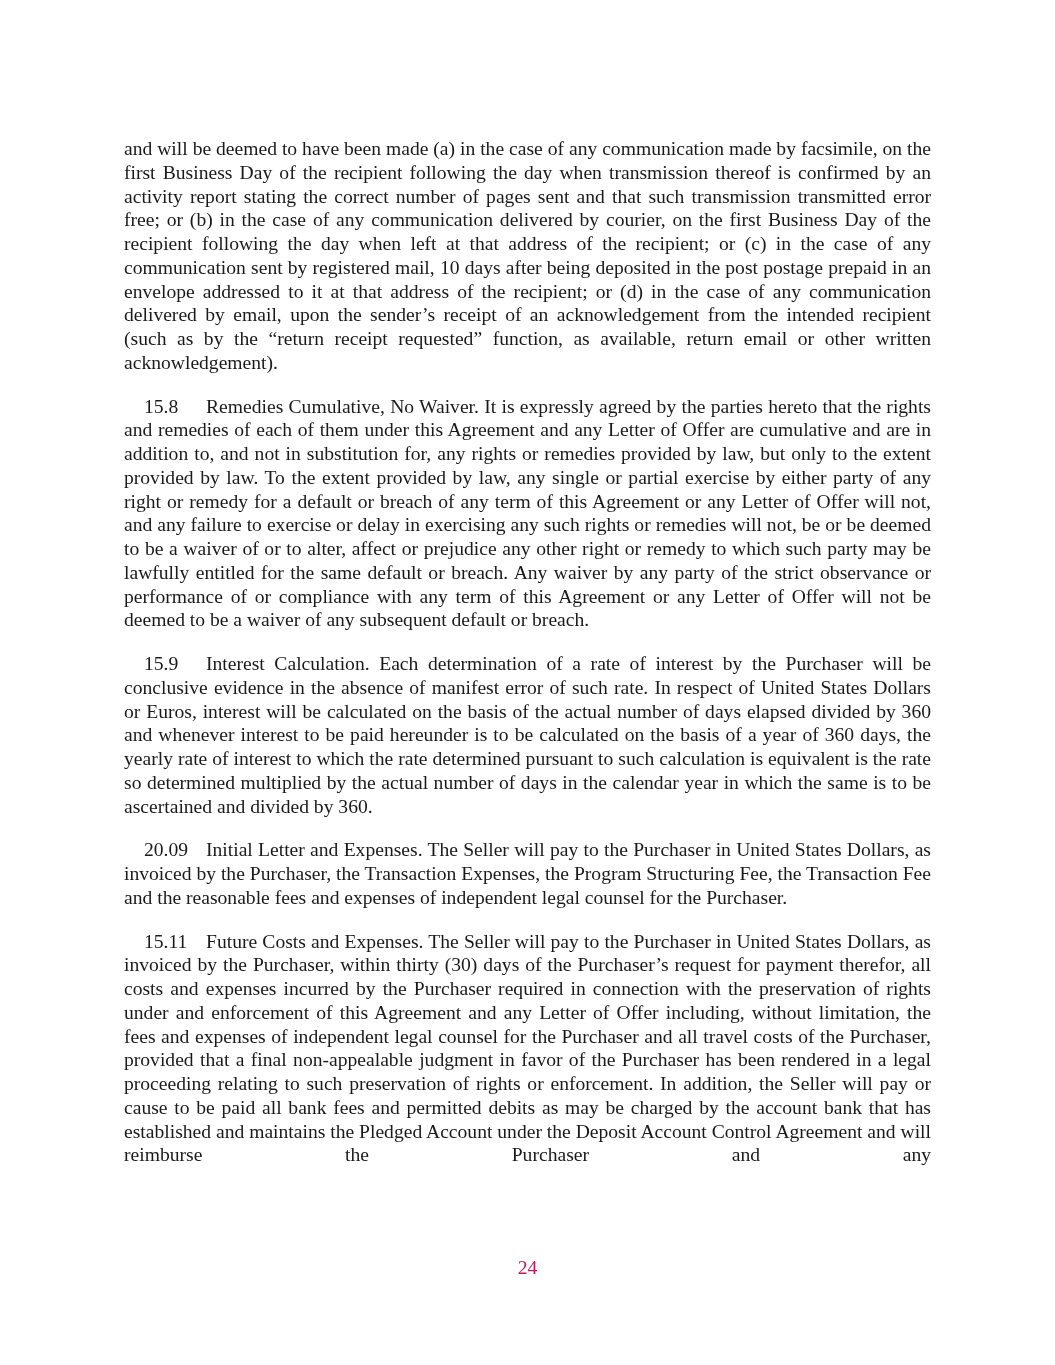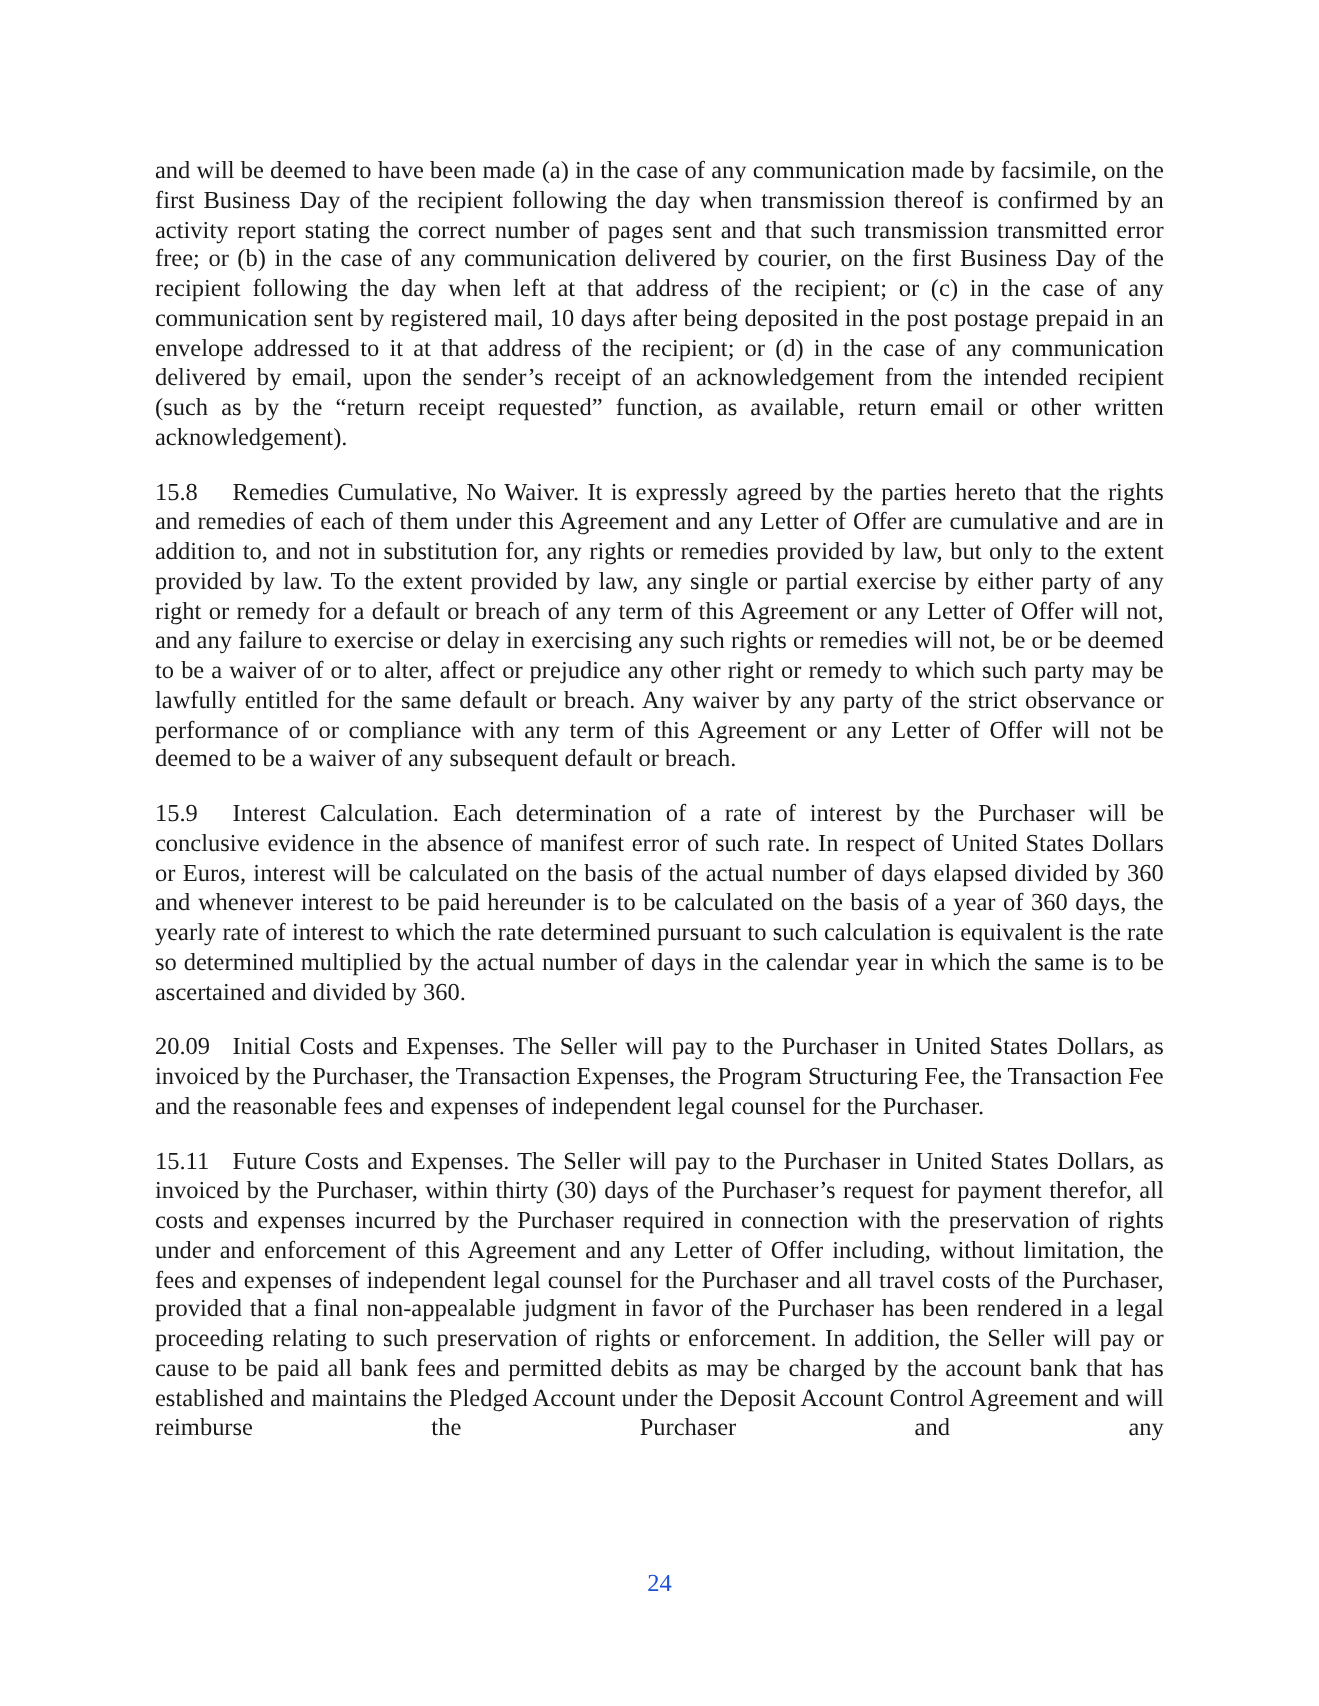--- a/index.html
+++ b/index.html
@@ -1,61 +1,61 @@
 <!DOCTYPE html>
 <html><head>
 <meta charset="utf-8">
 <style>
   html, body { margin: 0; padding: 0; background: #ffffff; }
   body { width: 1055px; height: 1365px; position: relative; overflow: hidden; }
   .page {
     position: absolute;
     left: 124px;
-    top: 125px;
+    top: 137px;
     width: 807px;
     font-family: "Liberation Serif", "DejaVu Serif", serif;
     font-size: 19.6px;
     line-height: 23.75px;
     color: #1a1a1a;
   }
   .para {
     margin: 0 0 20px 0;
     text-align: justify;
     text-align-last: left;
   }
-  .sec-num { display: inline-block; width: 62px; }
+  .sec-num { display: inline-block; width: 62px; margin-left: 20px; }
   .heading { text-underline-offset: 2px; }
   .page-number {
     position: absolute;
     left: 0; right: 0;
     top: 1257px;
     text-align: center;
     font-family: "Liberation Serif", "DejaVu Serif", serif;
     font-size: 19.6px;
-    color: #1d4ed8;
+    color: #be185d;
   }
 </style>
 </head>
 <body>
 
 <div class="page">
   <p class="para">
     <span>and will be deemed to have been made (a) in the case of any communication made by facsimile, on the first Business Day of the recipient following the day when transmission thereof is confirmed by an activity report stating the correct number of pages sent and that such transmission transmitted error free; or (b) in the case of any communication delivered by courier, on the first Business Day of the recipient following the day when left at that address of the recipient; or (c) in the case of any communication sent by registered mail, 10 days after being deposited in the post postage prepaid in an envelope addressed to it at that address of the recipient; or (d) in the case of any communication delivered by email, upon the sender’s receipt of an acknowledgement from the intended recipient (such as by the “return receipt requested” function, as available, return email or other written acknowledgement).</span>
   </p>
 
   <p class="para">
     <span class="sec-num">15.8</span><span class="heading">Remedies Cumulative, No Waiver</span><span>. It is expressly agreed by the parties hereto that the rights and remedies of each of them under this Agreement and any Letter of Offer are cumulative and are in addition to, and not in substitution for, any rights or remedies provided by law, but only to the extent provided by law. To the extent provided by law, any single or partial exercise by either party of any right or remedy for a default or breach of any term of this Agreement or any Letter of Offer will not, and any failure to exercise or delay in exercising any such rights or remedies will not, be or be deemed to be a waiver of or to alter, affect or prejudice any other right or remedy to which such party may be lawfully entitled for the same default or breach. Any waiver by any party of the strict observance or performance of or compliance with any term of this Agreement or any Letter of Offer will not be deemed to be a waiver of any subsequent default or breach.</span>
   </p>
 
   <p class="para">
     <span class="sec-num">15.9</span><span class="heading">Interest Calculation</span><span>. Each determination of a rate of interest by the Purchaser will be conclusive evidence in the absence of manifest error of such rate. In respect of United States Dollars or Euros, interest will be calculated on the basis of the actual number of days elapsed divided by 360 and whenever interest to be paid hereunder is to be calculated on the basis of a year of 360 days, the yearly rate of interest to which the rate determined pursuant to such calculation is equivalent is the rate so determined multiplied by the actual number of days in the calendar year in which the same is to be ascertained and divided by 360.</span>
   </p>
 
   <p class="para">
-    <span class="sec-num">20.09</span><span class="heading">Initial Costs and Expenses</span><span>. The Seller will pay to the Purchaser in United States Dollars, as invoiced by the Purchaser, the Transaction Expenses, the Program Structuring Fee, the Transaction Fee and the reasonable fees and expenses of independent legal counsel for the Purchaser.</span>
+    <span class="sec-num">20.09</span><span class="heading">Initial Letter and Expenses</span><span>. The Seller will pay to the Purchaser in United States Dollars, as invoiced by the Purchaser, the Transaction Expenses, the Program Structuring Fee, the Transaction Fee and the reasonable fees and expenses of independent legal counsel for the Purchaser.</span>
   </p>
 
   <p class="para" style="text-align-last: justify;">
     <span class="sec-num">15.11</span><span class="heading">Future Costs and Expenses</span><span>. The Seller will pay to the Purchaser in United States Dollars, as invoiced by the Purchaser, within thirty (30) days of the Purchaser’s request for payment therefor, all costs and expenses incurred by the Purchaser required in connection with the preservation of rights under and enforcement of this Agreement and any Letter of Offer including, without limitation, the fees and expenses of independent legal counsel for the Purchaser and all travel costs of the Purchaser, provided that a final non-appealable judgment in favor of the Purchaser has been rendered in a legal proceeding relating to such preservation of rights or enforcement. In addition, the Seller will pay or cause to be paid all bank fees and permitted debits as may be charged by the account bank that has established and maintains the Pledged Account under the Deposit Account Control Agreement and will reimburse the Purchaser and any</span>
   </p>
 </div>
 
 <div class="page-number">24</div>
 
 </body></html>

